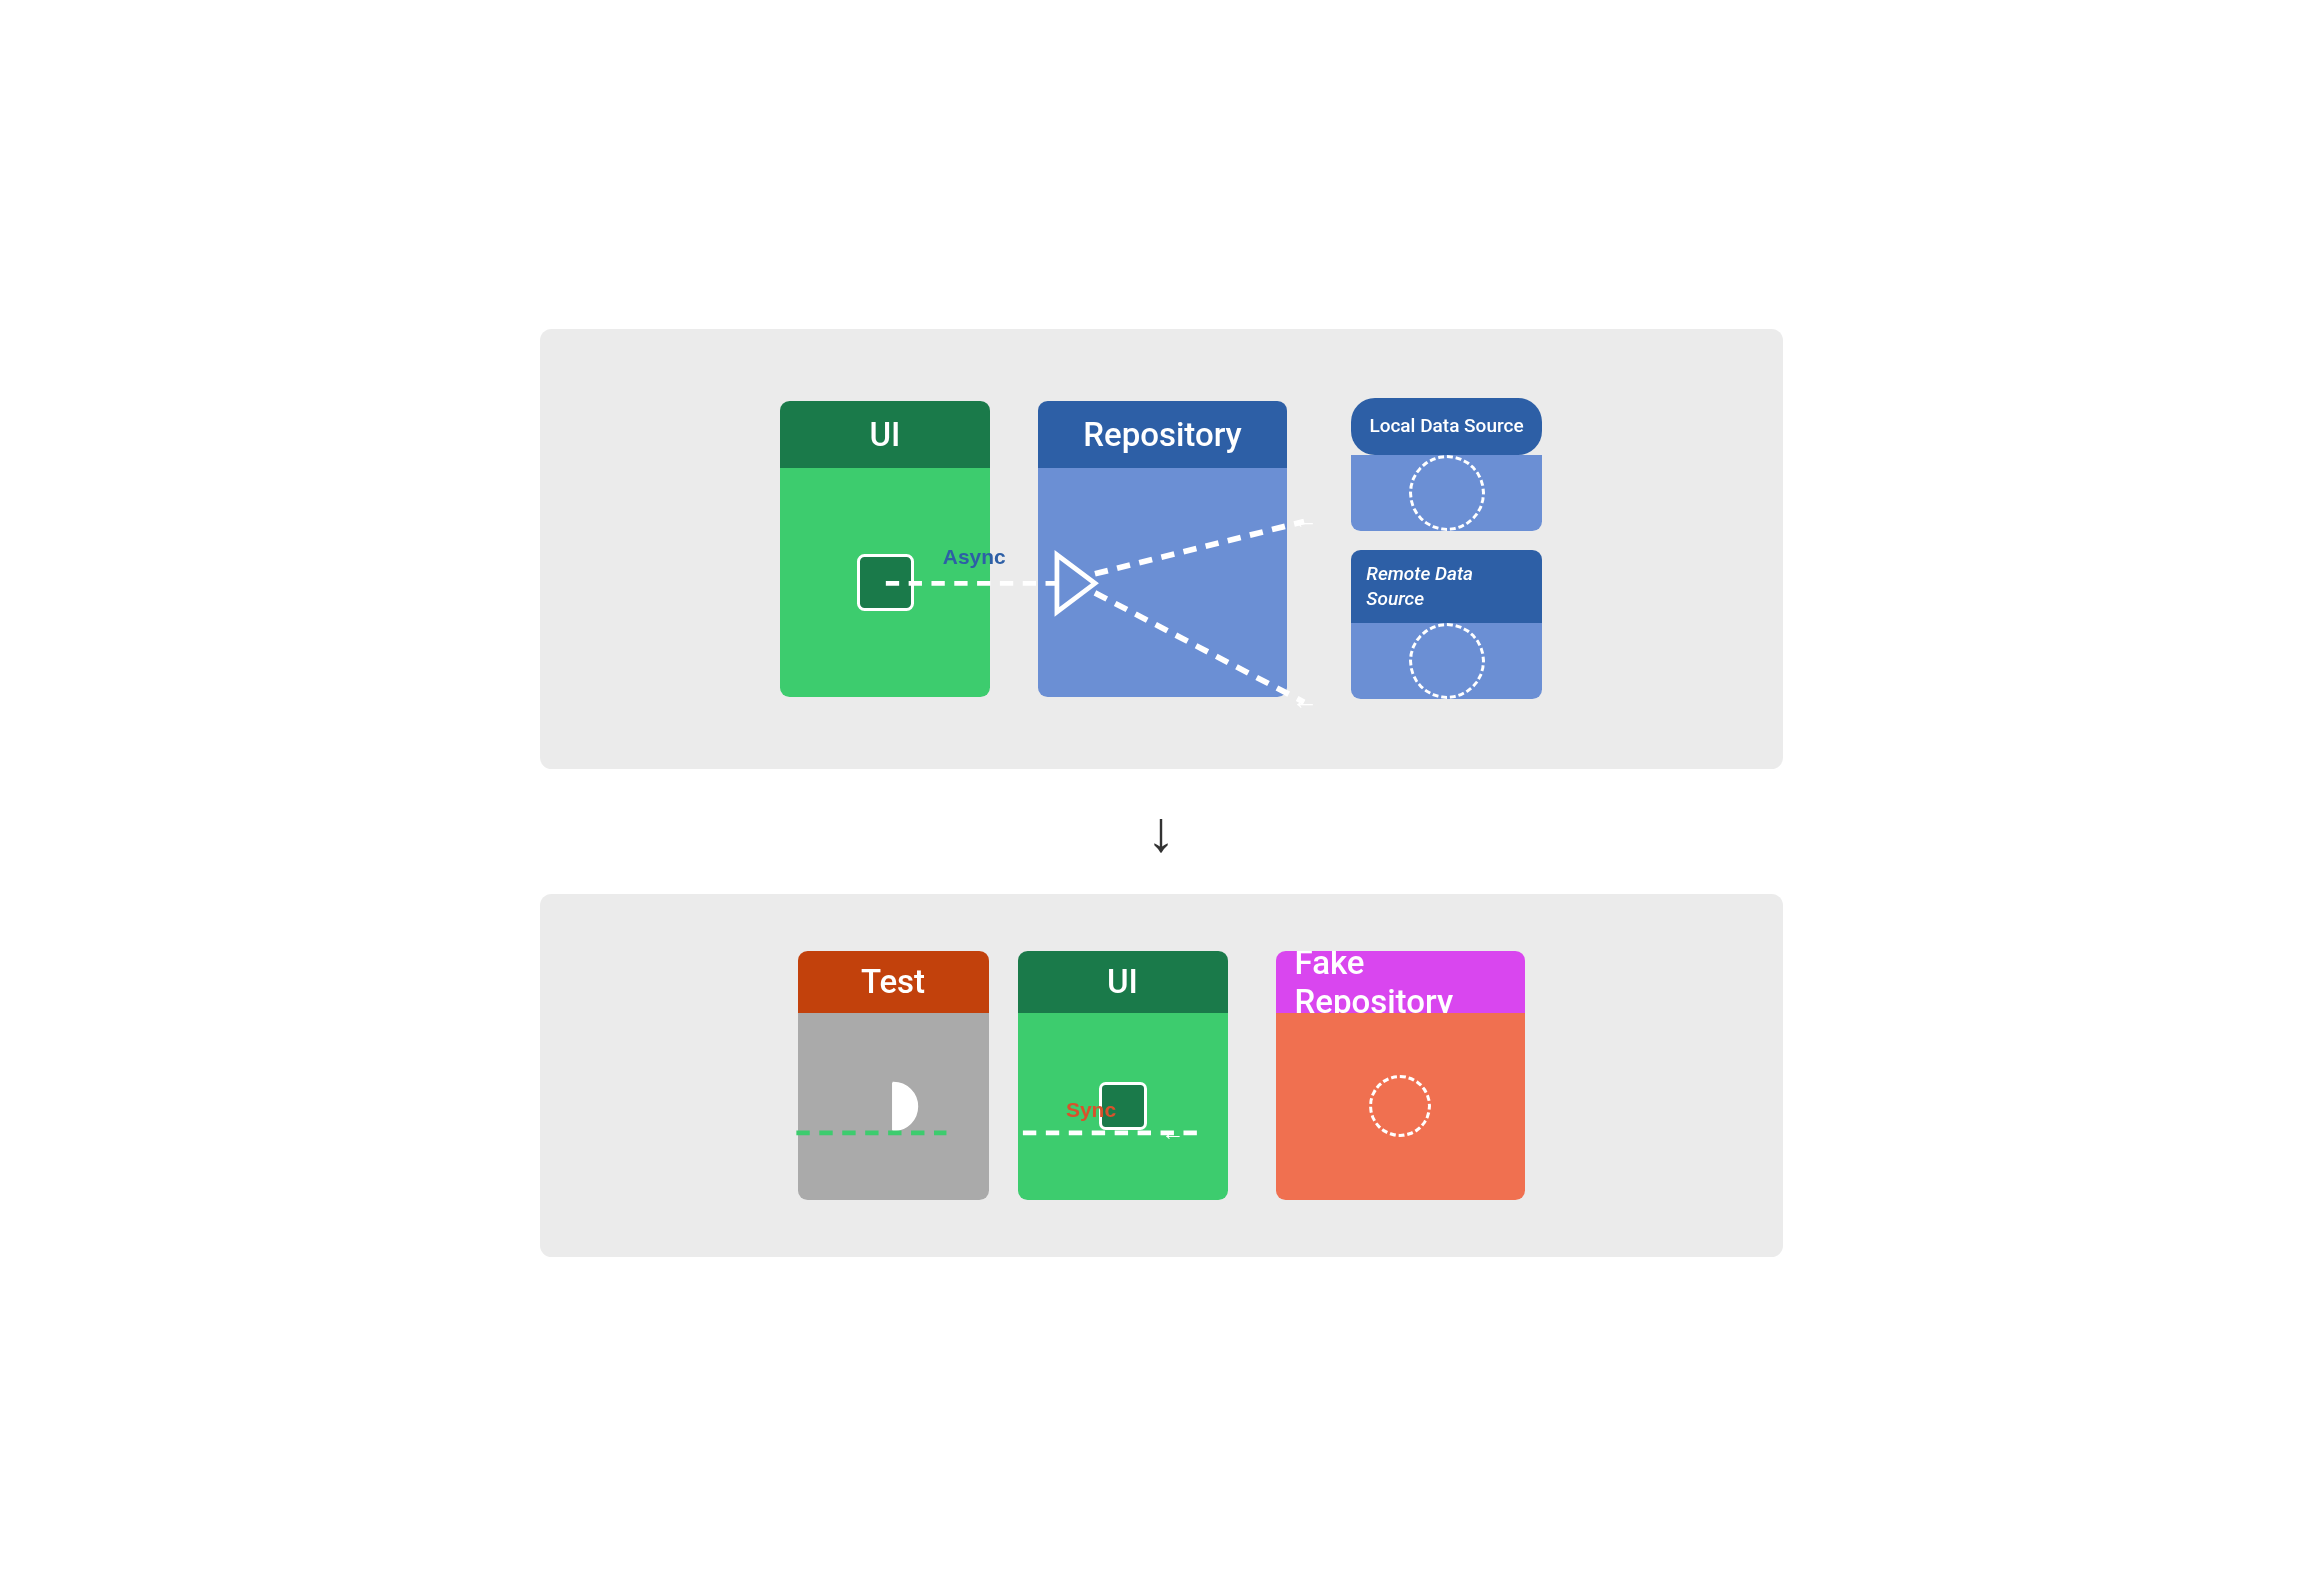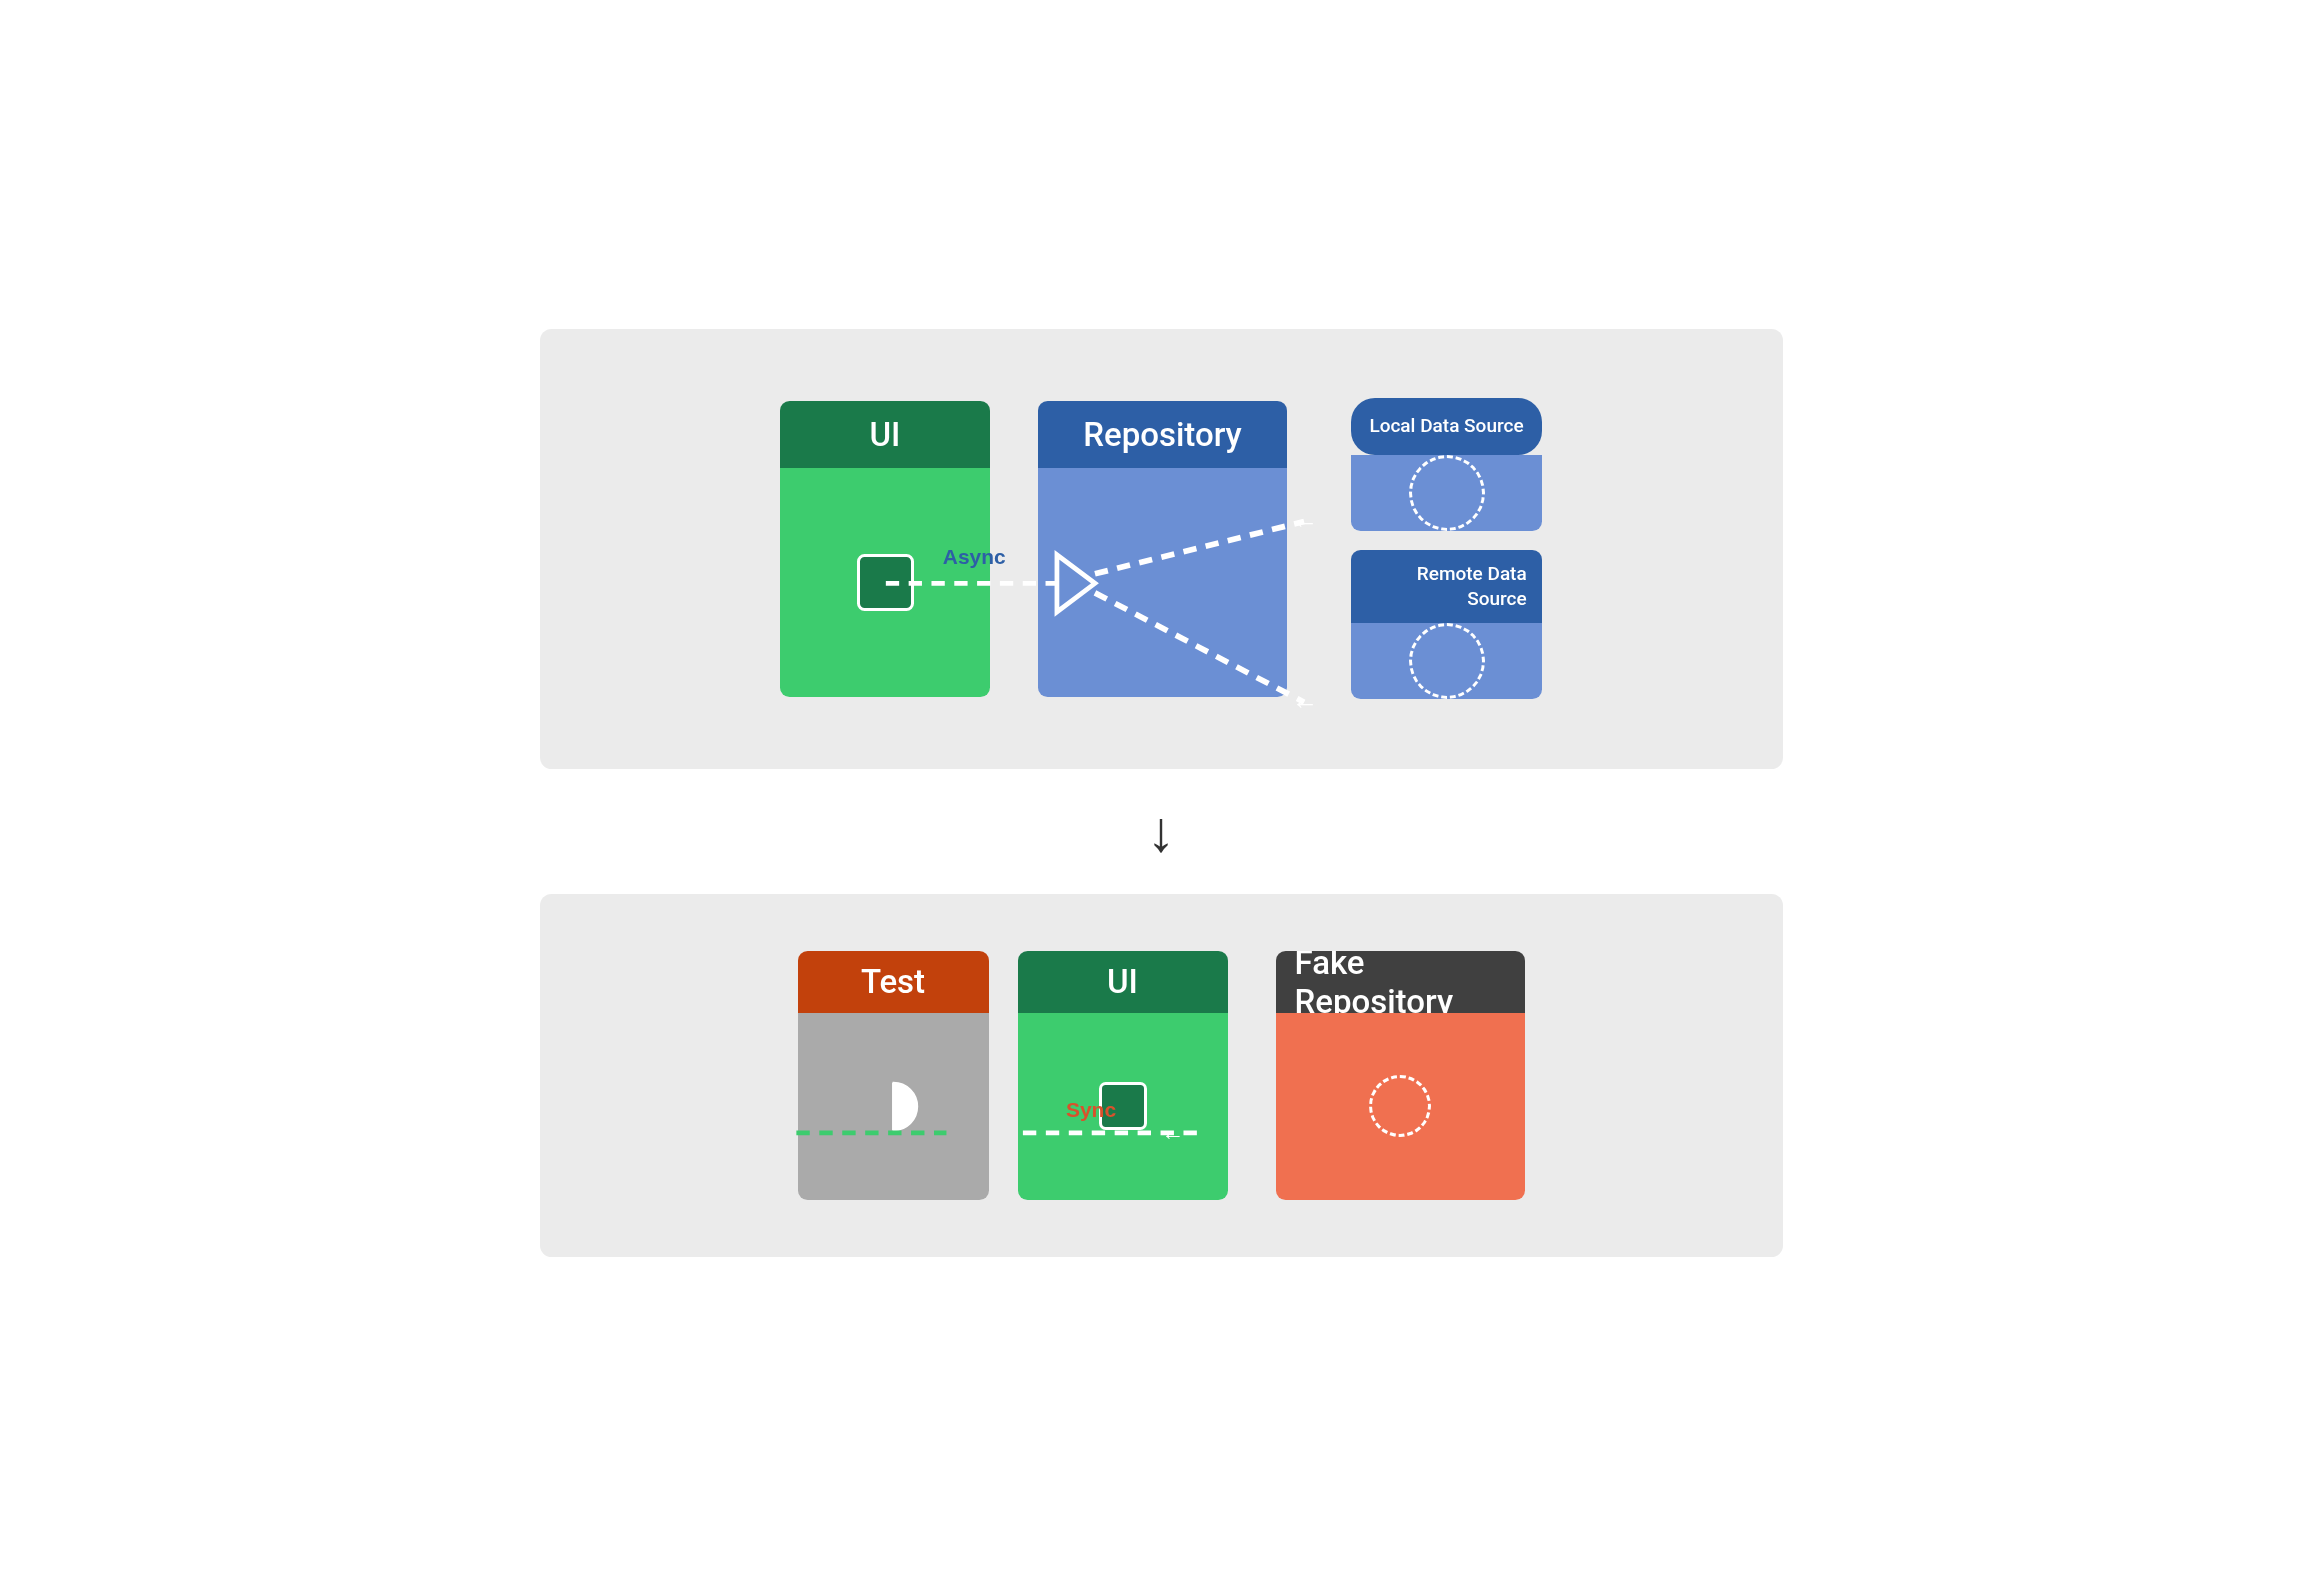--- a/index.html
+++ b/index.html
@@ -151,21 +151,21 @@
       height: 186px;
     }
 
     
     .fake-repo-block {
       width: 249px;
       height: 249px;
       flex-shrink: 0;
     }
     .fake-repo-header {
-      background: #404040;
+      background: #d946ef;
       height: 62px;
     }
     .fake-repo-body {
       background: #f07050;
       height: 186px;
     }
 
     
     .ui-block-bottom {
       width: 210px;
@@ -285,21 +285,21 @@
         <div class="block datasource-block">
           <div class="block-header datasource-header" style="text-align:center;line-height:1.3;border-radius:24px;">
             <span>Local Data Source</span>
           </div>
           <div class="block-body datasource-body">
             <div class="dashed-circle"></div>
           </div>
         </div>
 
         <div class="block datasource-block">
-          <div class="block-header datasource-header" style="text-align:right;line-height:1.3;">
+          <div class="block-header datasource-header" style="text-align:left;line-height:1.3;font-style:italic;">
             <span>Remote Data Source</span>
           </div>
           <div class="block-body datasource-body">
             <div class="dashed-circle"></div>
           </div>
         </div>
       </div>
 
     </div>
   </div>

